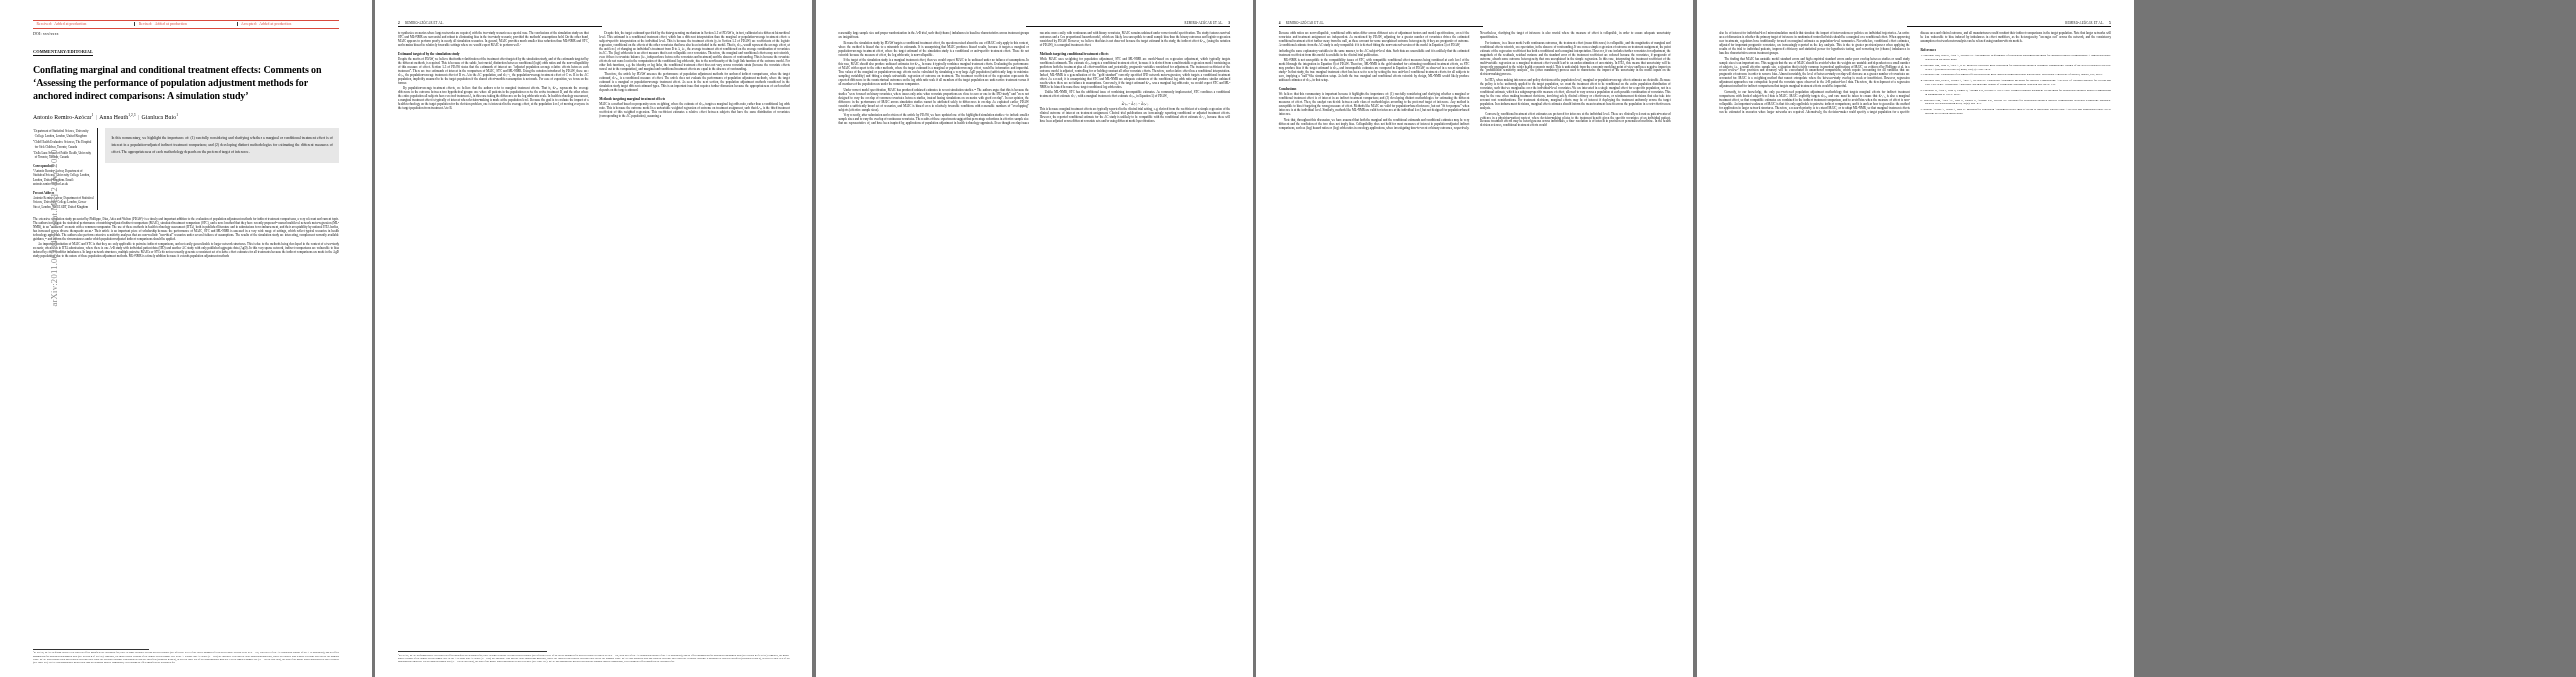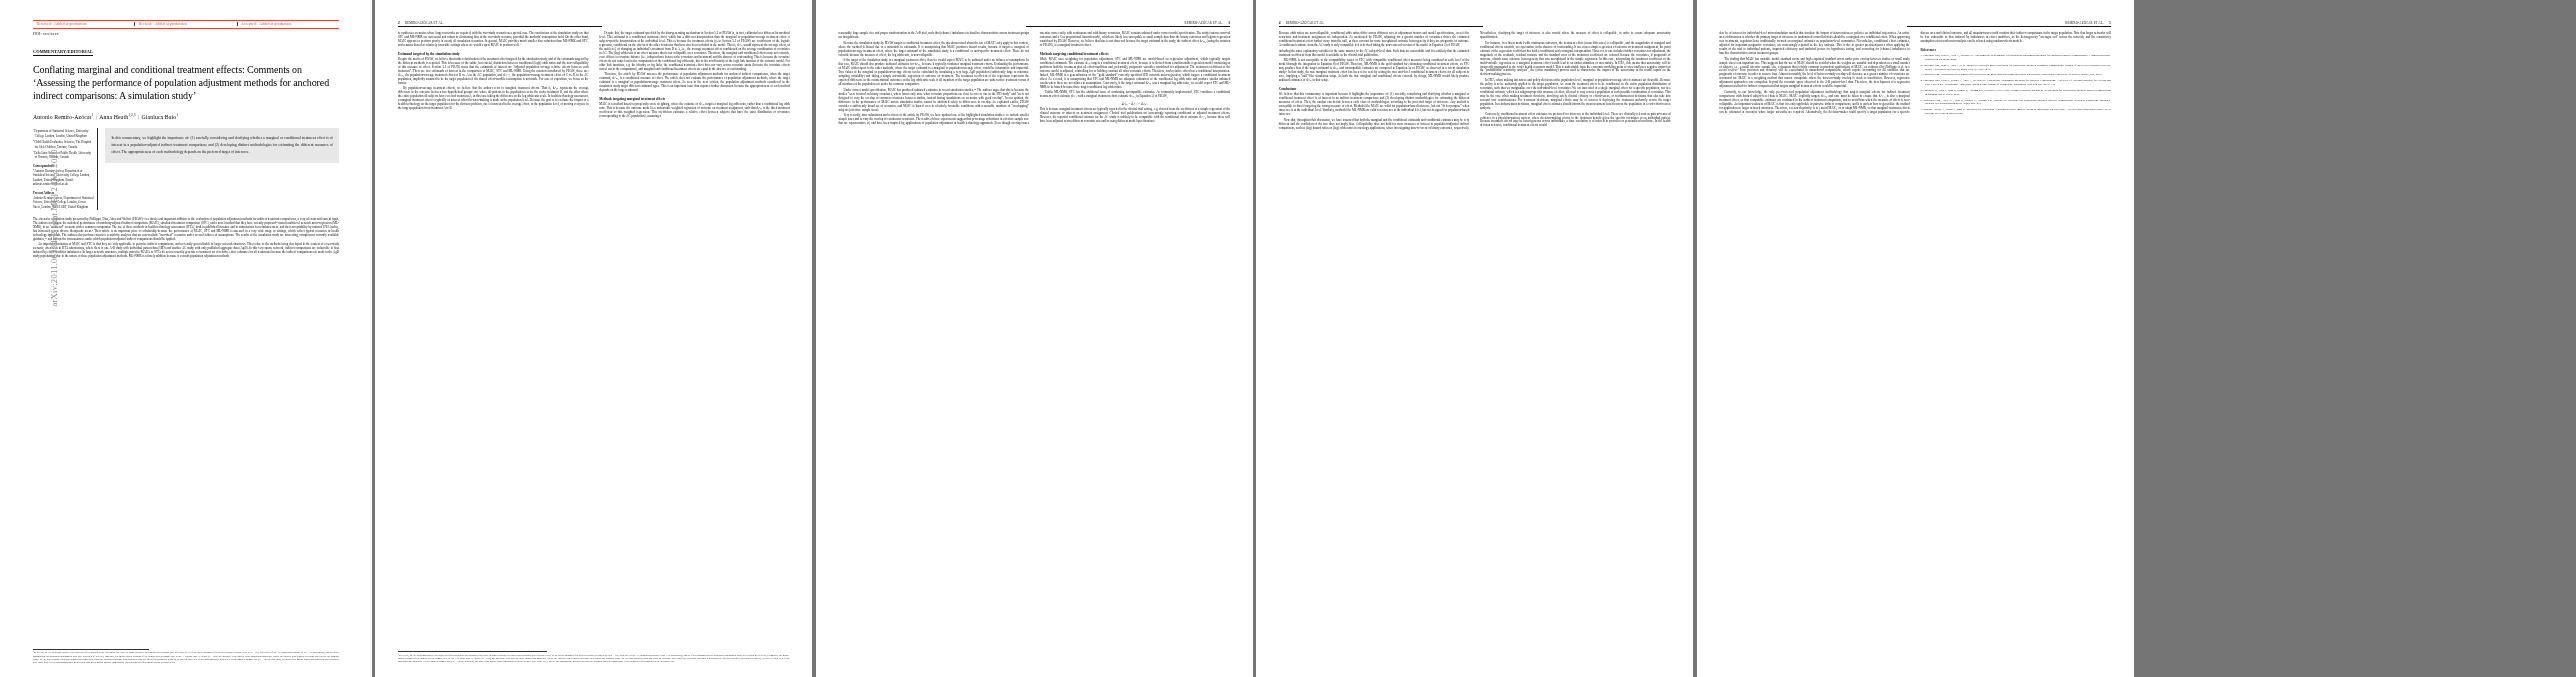--- a/index.html
+++ b/index.html
@@ -18,21 +18,21 @@
   }
 
   
   .recv-bar{display:flex;align-items:stretch;border-top:0.9px solid #d94a3d;border-bottom:0.9px solid #d94a3d;
     color:#d94a3d;font-size:3.7px;letter-spacing:0.1px;padding:1.2px 0;}
   .recv-cell{flex:1;padding:0 3.4px;display:flex;gap:2.3px;}
   .recv-cell + .recv-cell{border-left:0.7px solid #3a3a3a;}
   .doi{font-size:4px;margin-top:2.8px;letter-spacing:0.1px;color:#1a1a1a;}
   .sect-kicker{margin-top:12.4px;font-size:4.3px;font-weight:bold;letter-spacing:0.1px;
      border-bottom:0.8px solid #111;display:inline-block;padding-bottom:0.8px;}
-  .title{margin-top:7.3px;font-size:10px;font-weight:normal;line-height:1.30;letter-spacing:-0.1px;color:#000;}
+  .title{margin-top:7.3px;font-size:10px;font-weight:bold;line-height:1.30;letter-spacing:-0.1px;color:#000;}
   .authors{margin-top:10.7px;font-size:5.8px;letter-spacing:0.1px;}
   .authors sup{font-size:3.5px;}
   .abar{color:#7a7a7a;padding:0 2.3px;font-weight:300;}
 
   
   .meta-wrap{display:flex;margin-top:8.5px;gap:0;}
   .affil-col{width:61px;flex:0 0 61px;font-size:3px;line-height:1.52;color:#111;padding-right:3.4px;}
   .affil-col sup{font-size:2.3px;}
   .affil-item{margin-bottom:0.8px;padding-left:1.8px;text-indent:-1.8px;}
   .affil-head{font-weight:bold;margin-top:4px;font-size:3.1px;}

